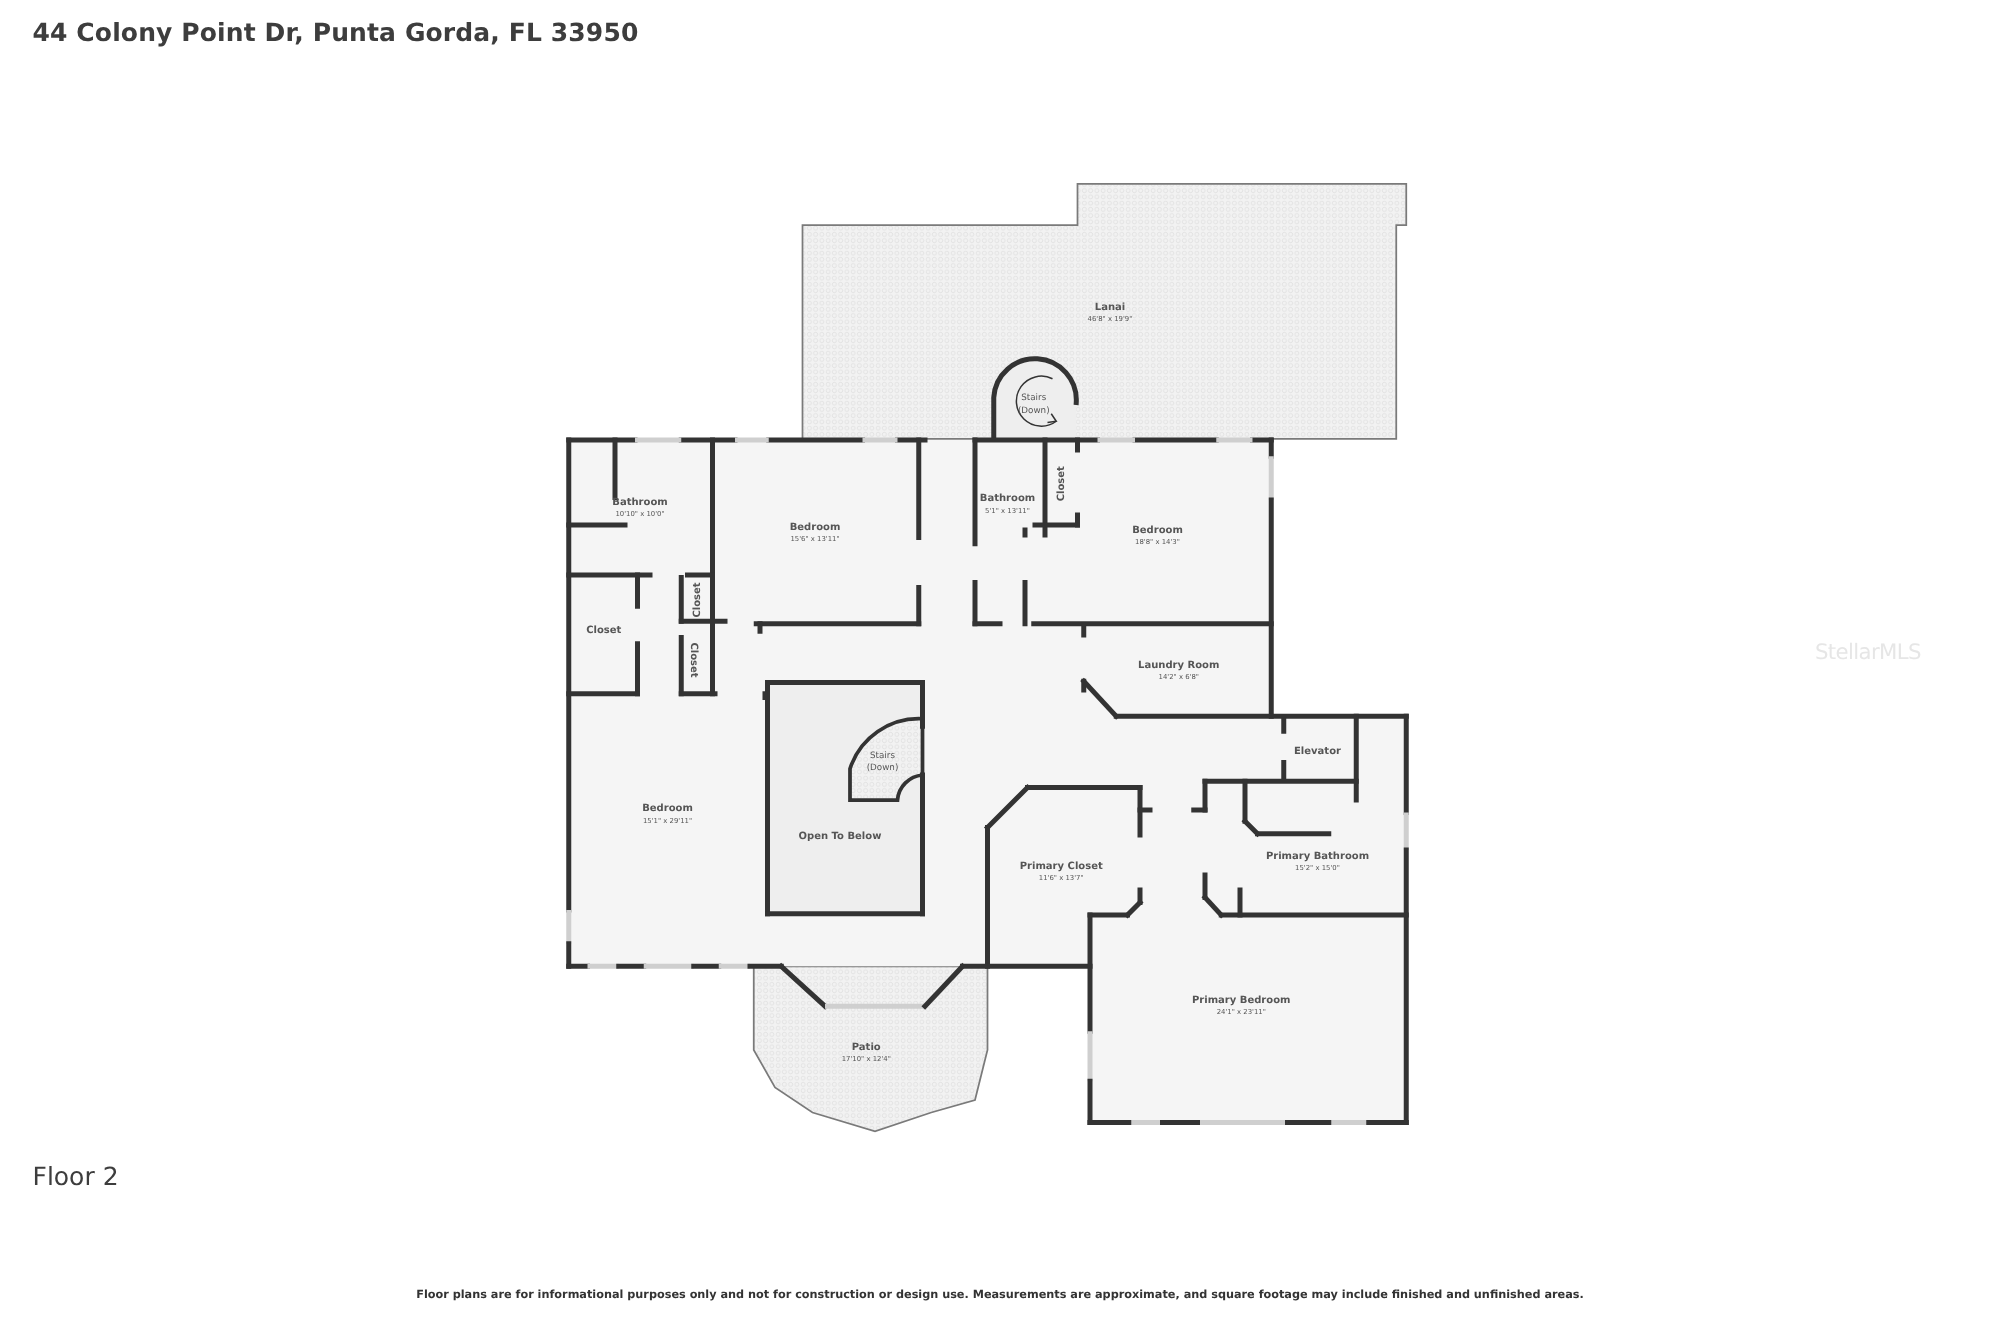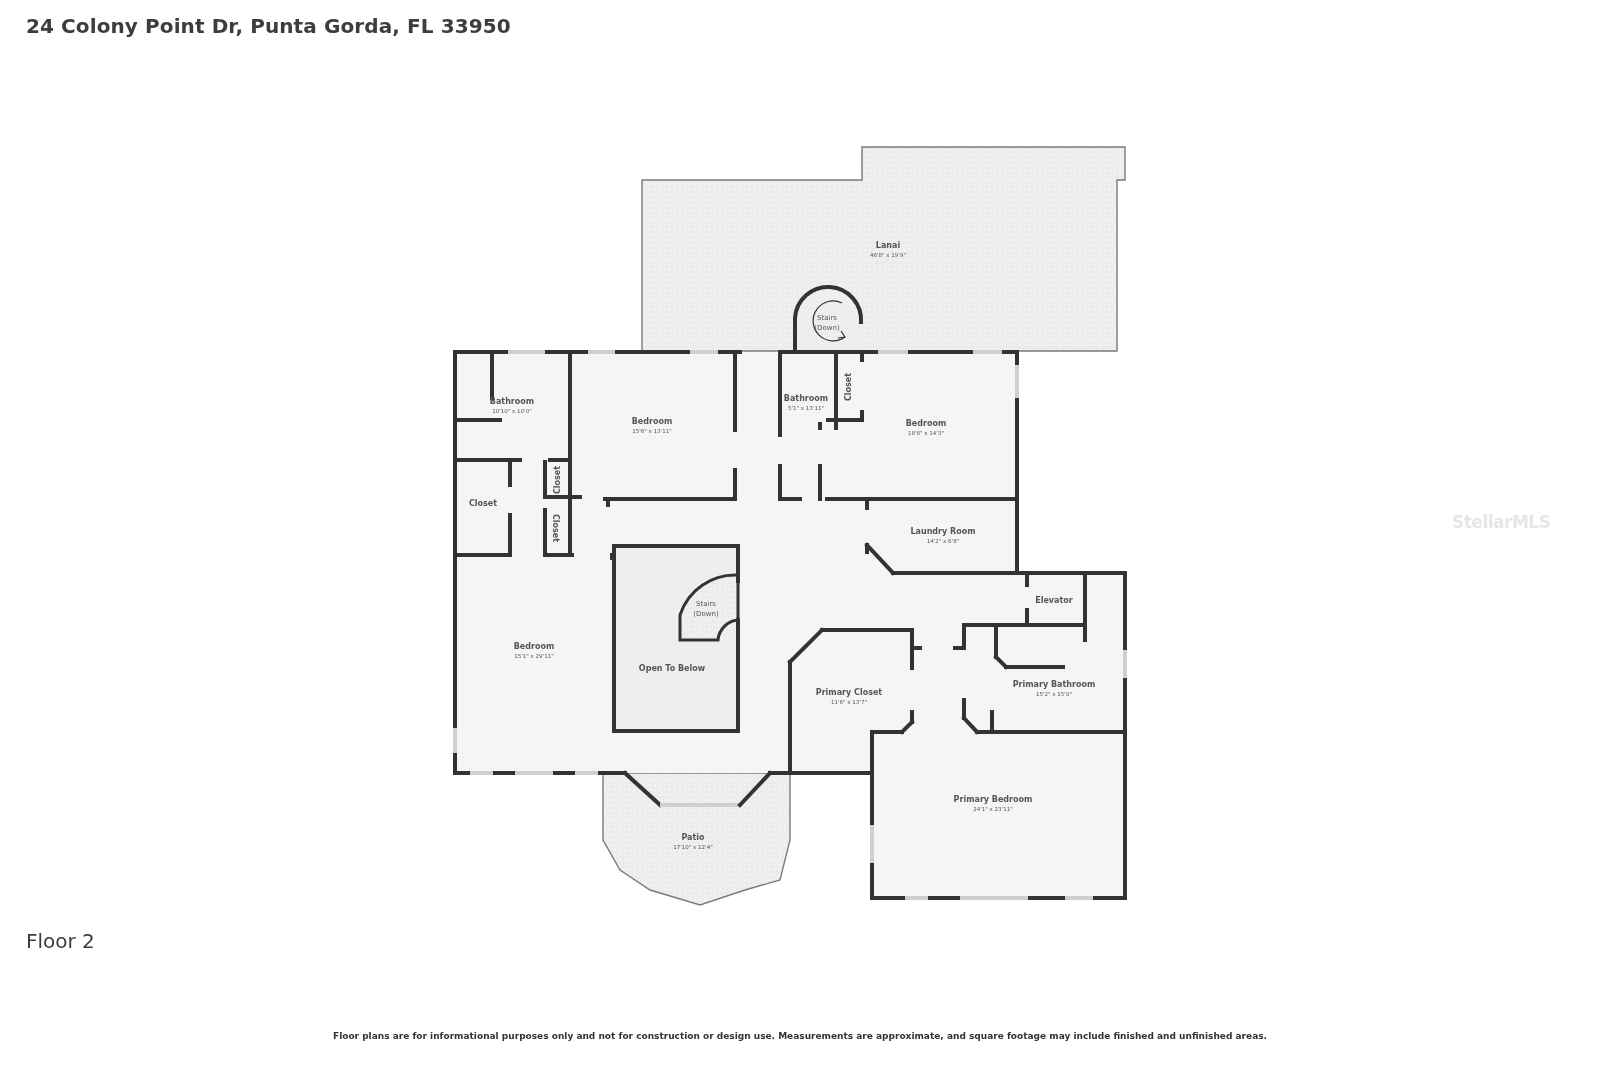--- a/index.html
+++ b/index.html
@@ -1,31 +1,31 @@
 <!DOCTYPE html>
 <html><head>
 <meta charset="utf-8">
 <style>
   html, body { margin:0; padding:0; background:#ffffff; }
   body { width:1600px; height:1066px; position:relative; overflow:hidden; font-family:"DejaVu Sans", sans-serif; }
   .title { position:absolute; left:26px; top:14px; font-size:20px; font-weight:bold; color:#3d3d3d; letter-spacing:0.1px; }
   .floor { position:absolute; left:26px; top:929px; font-size:20px; font-weight:normal; color:#3d3d3d; }
   .disclaimer { position:absolute; left:0; width:1600px; top:1031px; text-align:center; font-size:9px; font-weight:bold; color:#333; }
-  .watermark { position:absolute; left:1452px; top:512px; font-size:17px; color:#e6e6e6; font-weight:bold; letter-spacing:-0.5px; }
+  .watermark { position:absolute; left:1452px; top:512px; font-size:17px; color:#e6e6e6; font-weight:normal; letter-spacing:-0.5px; }
   svg { position:absolute; left:0; top:0; }
   .rn { font-family:"DejaVu Sans", sans-serif; font-size:8px; fill:#555; font-weight:bold; text-anchor:middle; }
   .rd { font-family:"DejaVu Sans", sans-serif; font-size:5.5px; fill:#555; text-anchor:middle; }
   .wall { stroke:#333333; stroke-width:4; fill:none; stroke-linecap:square; }
   .win { stroke:#cfcfcf; stroke-width:4; }
   .outline { stroke:#7a7a7a; stroke-width:1.4; }
 </style>
 </head>
 <body>
 
-<div class="title">24 Colony Point Dr, Punta Gorda, FL 33950</div>
+<div class="title">44 Colony Point Dr, Punta Gorda, FL 33950</div>
 
 <svg width="1600" height="1066" viewBox="0 0 1600 1066">
   <defs>
     <pattern id="tile" width="5" height="5" patternUnits="userSpaceOnUse">
       <rect width="5" height="5" fill="#f2f2f2"></rect>
       <circle cx="2.5" cy="2.5" r="1.6" fill="none" stroke="#dcdcdc" stroke-width="0.6"></circle>
     </pattern>
   </defs>
 
   <g>

